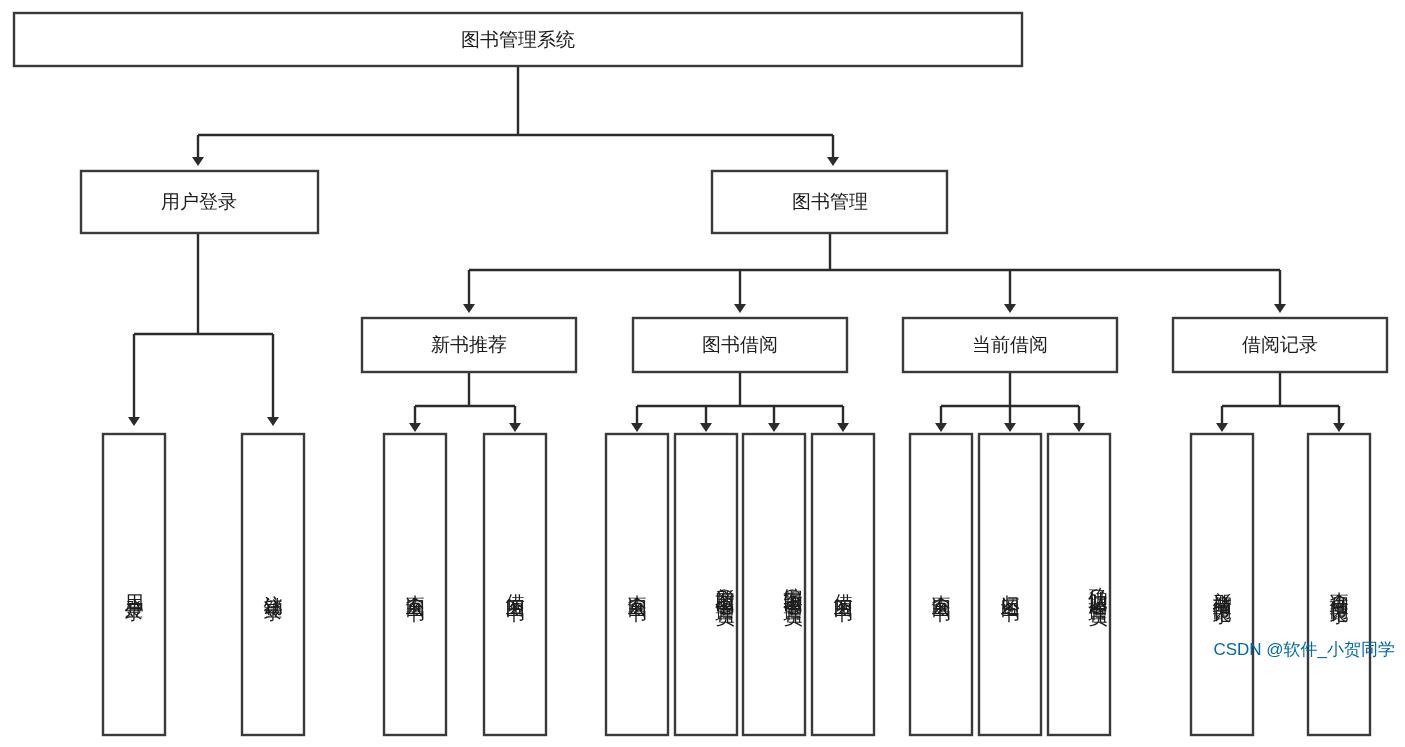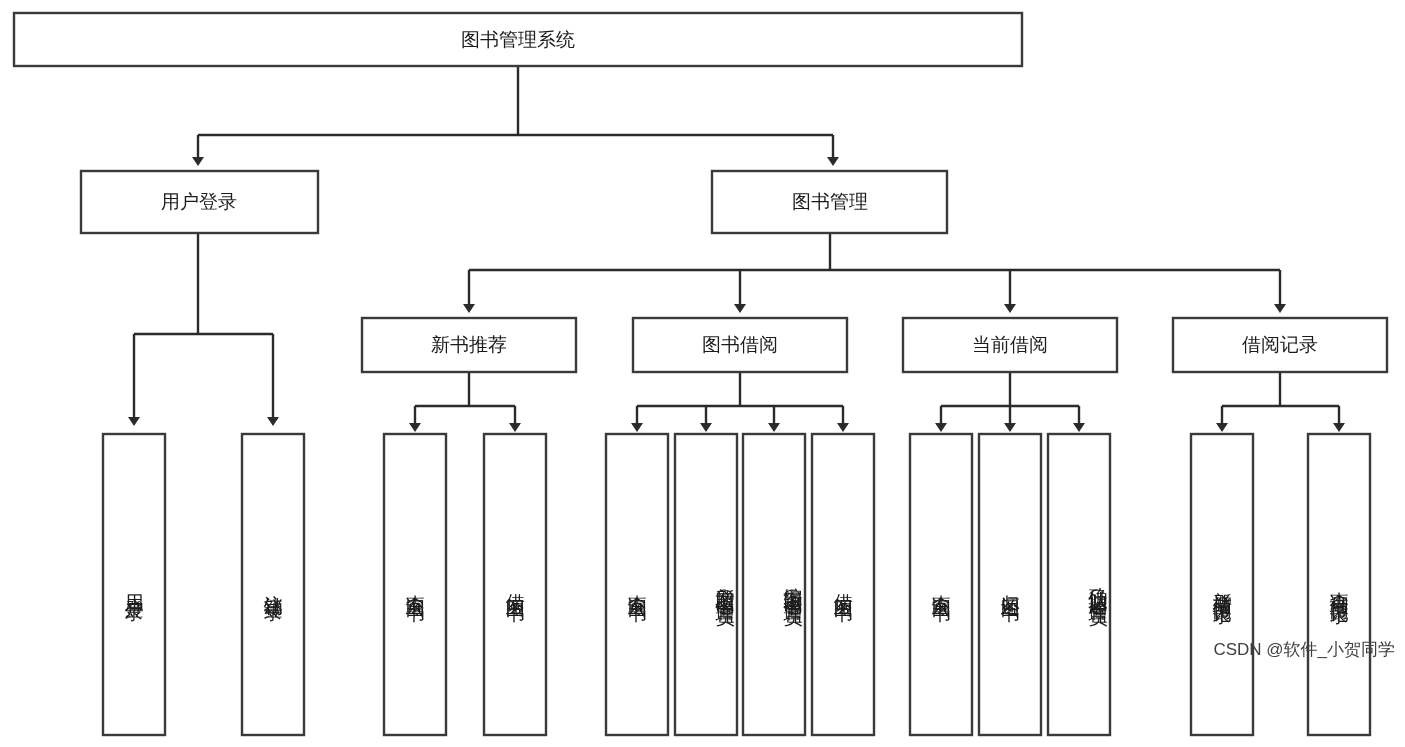--- a/index.html
+++ b/index.html
@@ -63,21 +63,21 @@
     text-align: center;
     white-space: pre;
     pointer-events: none;
   }
   .watermark {
     position: absolute;
     right: 10px;
     bottom: 6px;
     font-family: "Liberation Sans", "DejaVu Sans", sans-serif;
     font-size: 17px;
-    color: #404040;
+    color: #0369a1;
     white-space: nowrap;
   }
 </style>
 </head>
 <body>
 
 <div id="diagram-root">
 
   <svg id="tree-svg" viewBox="0 0 1405 747">
     <defs>

